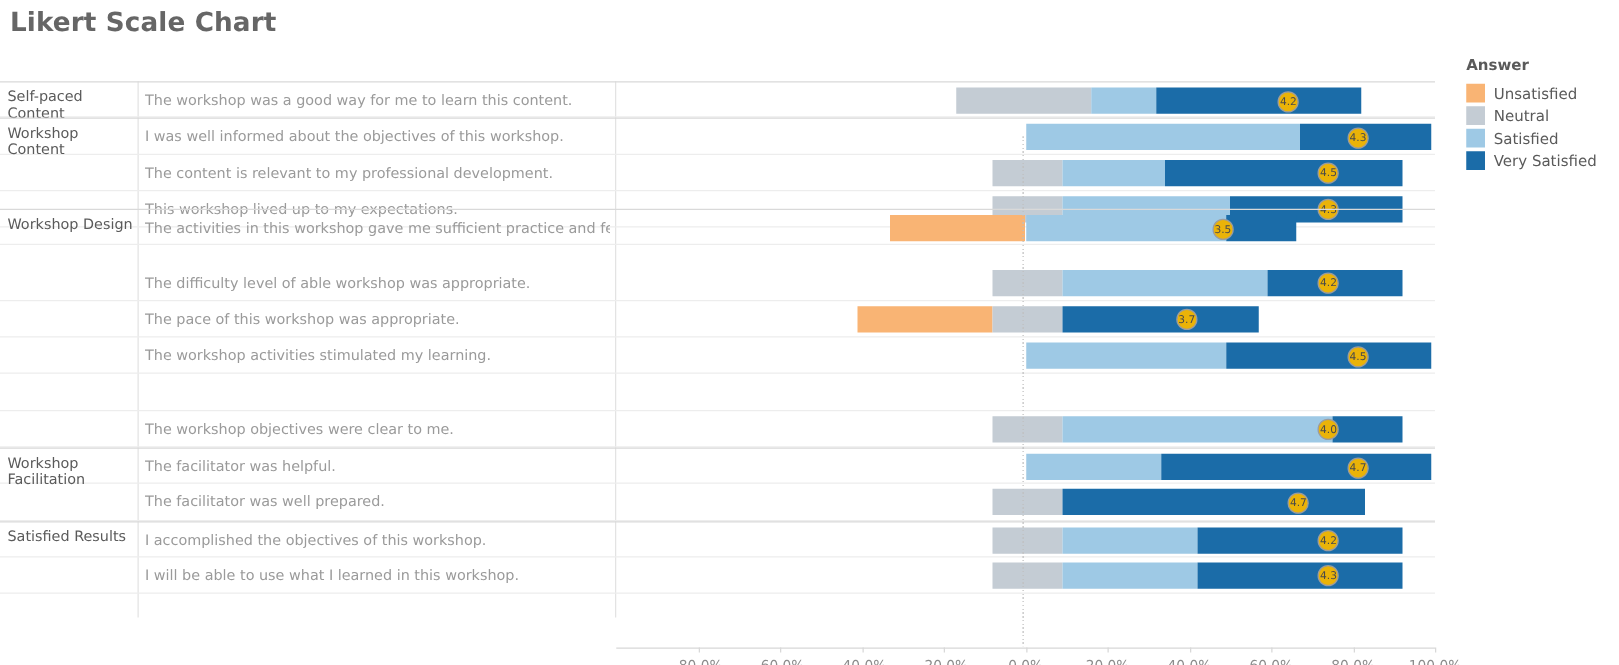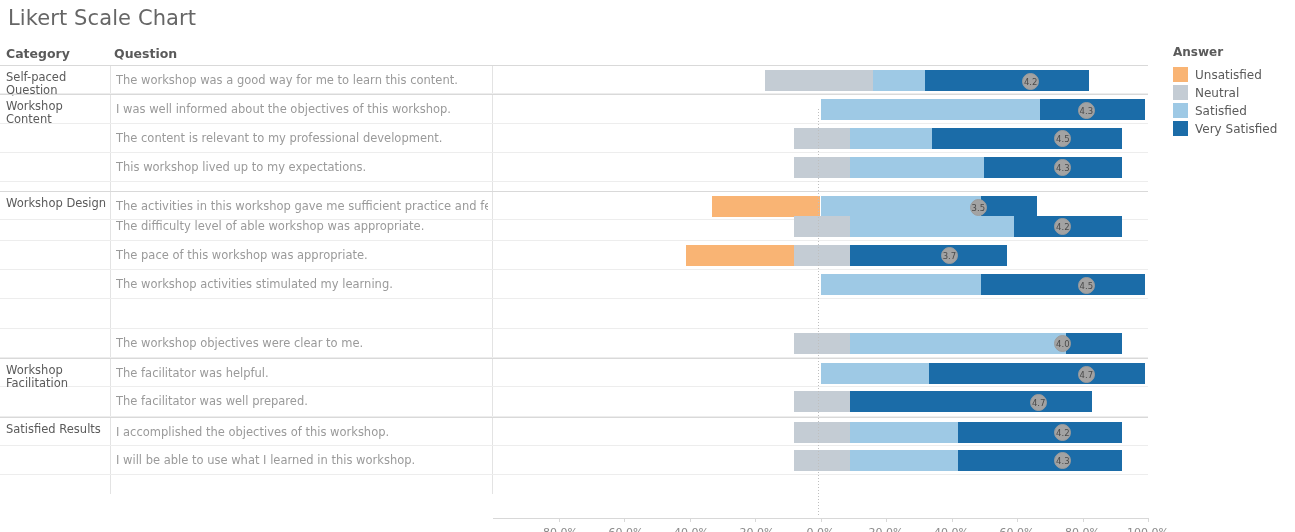--- a/index.html
+++ b/index.html
@@ -15,21 +15,21 @@
     overflow: hidden;
     position: relative;
   }
 
   
   #chart-title {
     position: absolute;
     left: 8px;
     top: 6px;
     font-size: 21px;
-    font-weight: 400;
+    font-weight: 700;
     color: #666666;
     letter-spacing: 0.1px;
     white-space: nowrap;
   }
 
   
   #chart-area {
     position: absolute;
     left: 0;
     top: 44px;
@@ -112,21 +112,21 @@
     top: 4px;
     height: 21px;
   }
   .badge {
     position: absolute;
     top: 6.5px;
     width: 17px;
     height: 17px;
     margin-left: -8.5px;
     border-radius: 50%;
-    background: #a3a3a3;
+    background: #eab308;
     border: 1px solid #9c9c9c;
     color: #4a4a4a;
     font-size: 8.5px;
     line-height: 17px;
     text-align: center;
     box-sizing: border-box;
   }
 
   
   #zero-line {
@@ -202,31 +202,27 @@
     white-space: nowrap;
   }
 </style>
 </head>
 <body>
 
 <div id="chart-title">Likert Scale Chart</div>
 
 <div id="chart-area">
 
-  <div id="header-row">
-    <div class="col-head" id="head-category">Category</div>
-    <div class="col-head" id="head-question">Question</div>
-  </div>
 
   <div class="vline" id="vline-cat"></div>
   <div class="vline" id="vline-q"></div>
 
   <div id="rows-container">
       <div class="row row-cat-border" style="top: 21px;">
-        <div class="cat-label">Self-paced Question</div>
+        <div class="cat-label">Self-paced Content</div>
         <div class="q-label">The workshop was a good way for me to learn this content.</div>
         <div class="bar-track">
           <div class="seg" style="left: 271.825px; width: 108.075px; background: rgb(196, 204, 212);"></div>
           <div class="seg" style="left: 379.9px; width: 52.4px; background: rgb(158, 201, 229);"></div>
           <div class="seg" style="left: 432.3px; width: 163.75px; background: rgb(27, 108, 168);"></div>
           <div class="badge" style="left: 537.689px;">4.2</div>
         </div>
       </div>
       <div class="row row-cat-border" style="top: 50.3px;">
         <div class="cat-label">Workshop Content</div>
@@ -250,21 +246,21 @@
       <div class="row" style="top: 108.9px;">
         <div class="cat-label"></div>
         <div class="q-label">This workshop lived up to my expectations.</div>
         <div class="bar-track">
           <div class="seg" style="left: 301.3px; width: 55.675px; background: rgb(196, 204, 212);"></div>
           <div class="seg" style="left: 356.975px; width: 134.275px; background: rgb(158, 201, 229);"></div>
           <div class="seg" style="left: 491.25px; width: 137.55px; background: rgb(27, 108, 168);"></div>
           <div class="badge" style="left: 569.85px;">4.3</div>
         </div>
       </div>
-      <div class="row row-cat-border" style="top: 147px;">
+      <div class="row row-cat-border" style="top: 123px;">
         <div class="cat-label">Workshop Design</div>
         <div class="q-label">The activities in this workshop gave me sufficient practice and feedback.</div>
         <div class="bar-track">
           <div class="seg" style="left: 219.425px; width: 108.075px; background: rgb(249, 180, 116);"></div>
           <div class="seg" style="left: 327.5px; width: 160.475px; background: rgb(158, 201, 229);"></div>
           <div class="seg" style="left: 487.975px; width: 55.675px; background: rgb(27, 108, 168);"></div>
           <div class="badge" style="left: 485.289px;">3.5</div>
         </div>
       </div>
       <div class="row" style="top: 167.5px;">

